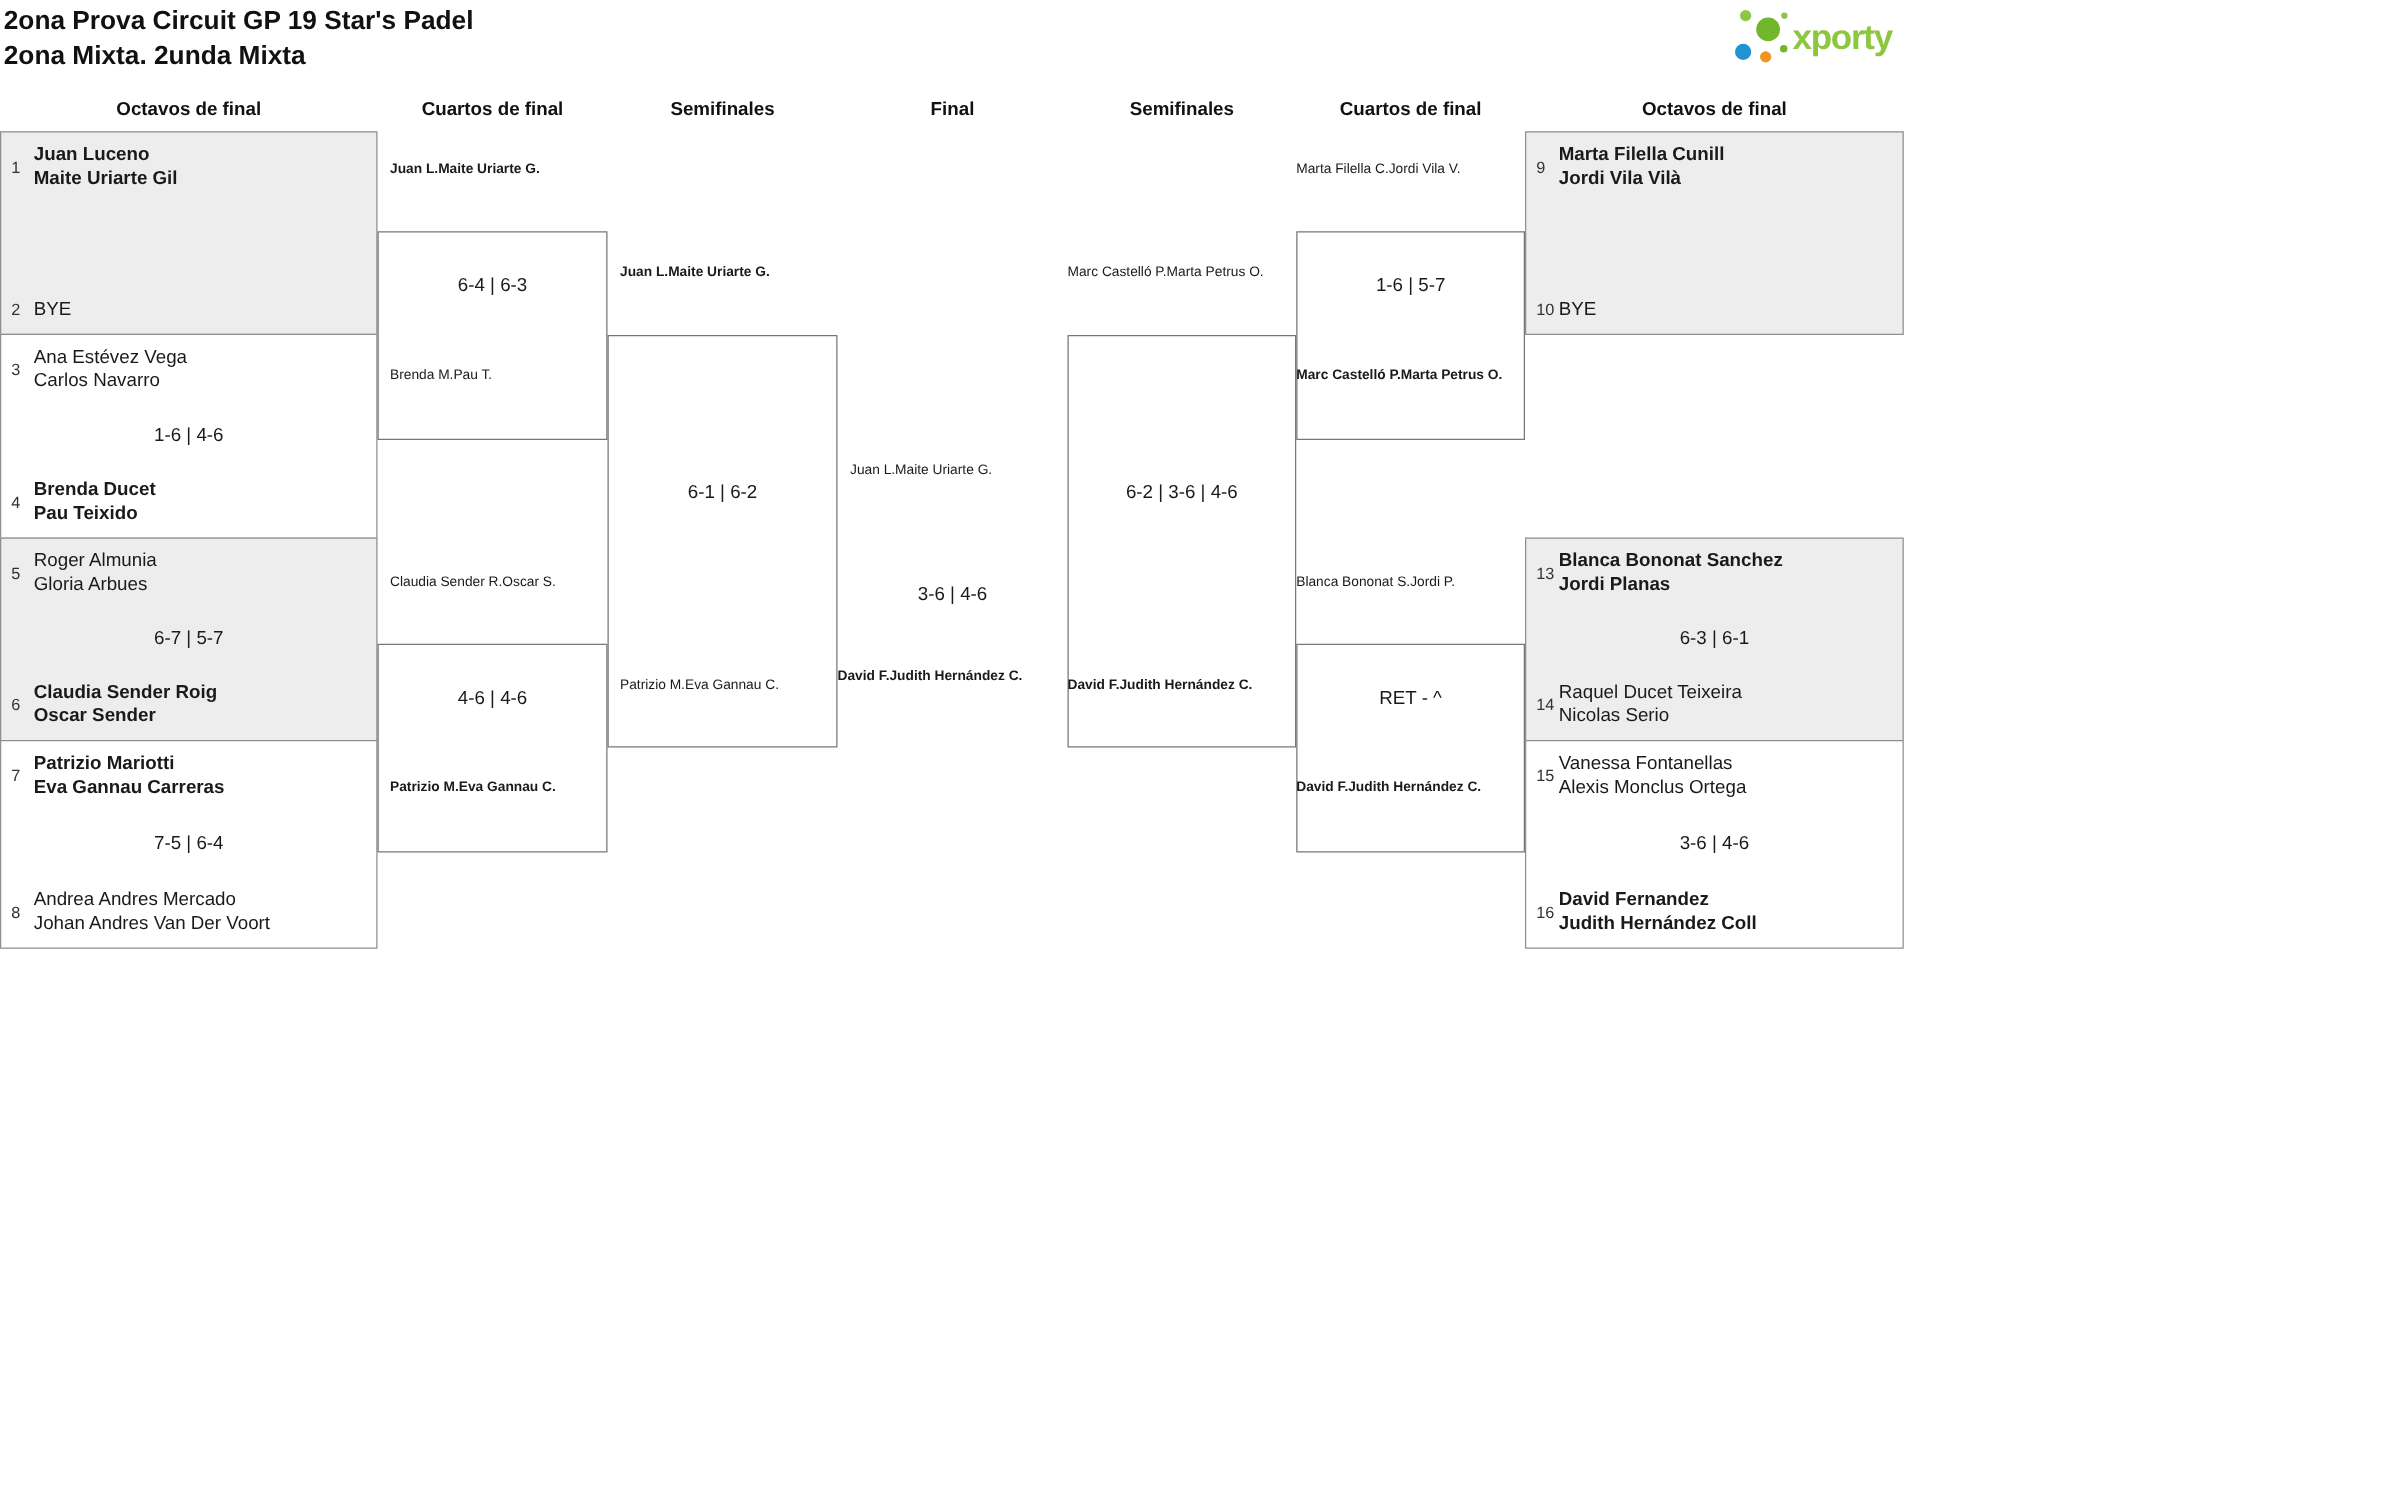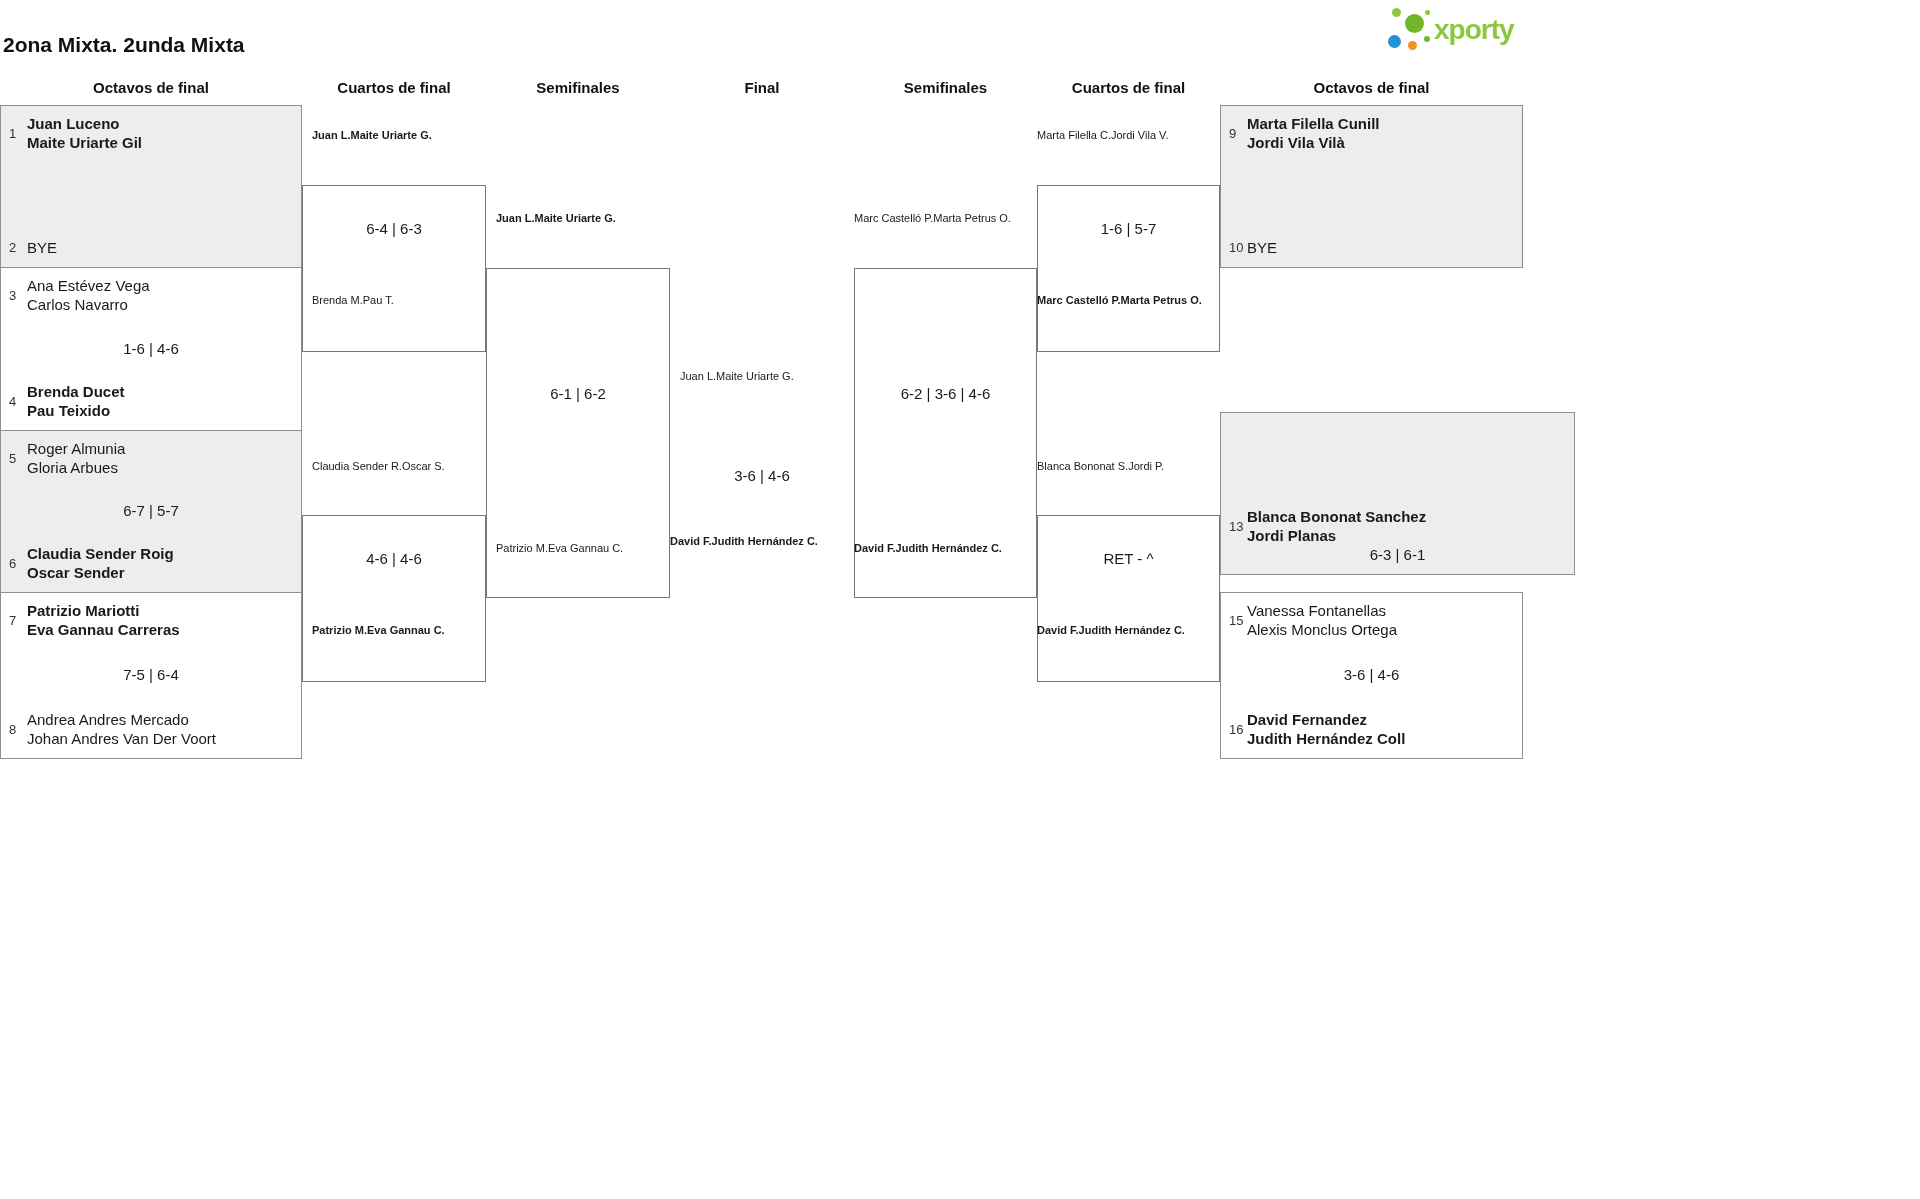--- a/index.html
+++ b/index.html
@@ -39,20 +39,21 @@
   .logo { position:absolute; left:1380px; top:2px; width:172px; height:64px; }
   .logo-text { position:absolute; left:54px; top:4px; font-size:28px; font-weight:800;
                color:#8dc63f; letter-spacing:-1px; line-height:48px; }
   .dot { position:absolute; border-radius:50%; }
 </style>
 </head>
 <body>
 
 <div class="canvas">
 
+  <div class="title-line1">2ona Prova Circuit GP 19 Star's Padel</div>
   <div class="title-line2">2ona Mixta. 2unda Mixta</div>
 
   <div class="logo">
     <span class="dot" style="left:12px;top:6px;width:9px;height:9px;background:#8dc63f;"></span>
     <span class="dot" style="left:25px;top:12px;width:19px;height:19px;background:#72b62c;"></span>
     <span class="dot" style="left:45px;top:8px;width:5px;height:5px;background:#8dc63f;"></span>
     <span class="dot" style="left:8px;top:33px;width:13px;height:13px;background:#2293d2;"></span>
     <span class="dot" style="left:28px;top:39px;width:9px;height:9px;background:#f39422;"></span>
     <span class="dot" style="left:44px;top:34px;width:6px;height:6px;background:#72b62c;"></span>
     <span class="logo-text">xporty</span>
@@ -150,29 +151,36 @@
     <div class="team">
       <span class="seed">10</span>
       <span class="names">
         <span>BYE</span>
         <span></span>
       </span>
     </div>
   </div>
 
 
-  <div class="box gray" style="left:1220px;top:412px;width:355px;height:163px;justify-content:flex-end;">
+  <div class="box gray" style="left:1220px;top:430px;width:303px;height:163px;">
     <div class="team bold">
       <span class="seed">13</span>
       <span class="names">
         <span>Blanca Bononat Sanchez</span>
         <span>Jordi Planas</span>
       </span>
     </div>
     <div class="score-mid">6-3 | 6-1</div>
+    <div class="team">
+      <span class="seed">14</span>
+      <span class="names">
+        <span>Raquel Ducet Teixeira</span>
+        <span>Nicolas Serio</span>
+      </span>
+    </div>
   </div>
 
   <div class="box" style="left:1220px;top:592px;width:303px;height:167px;">
     <div class="team">
       <span class="seed">15</span>
       <span class="names">
         <span>Vanessa Fontanellas</span>
         <span>Alexis Monclus Ortega</span>
       </span>
     </div>

